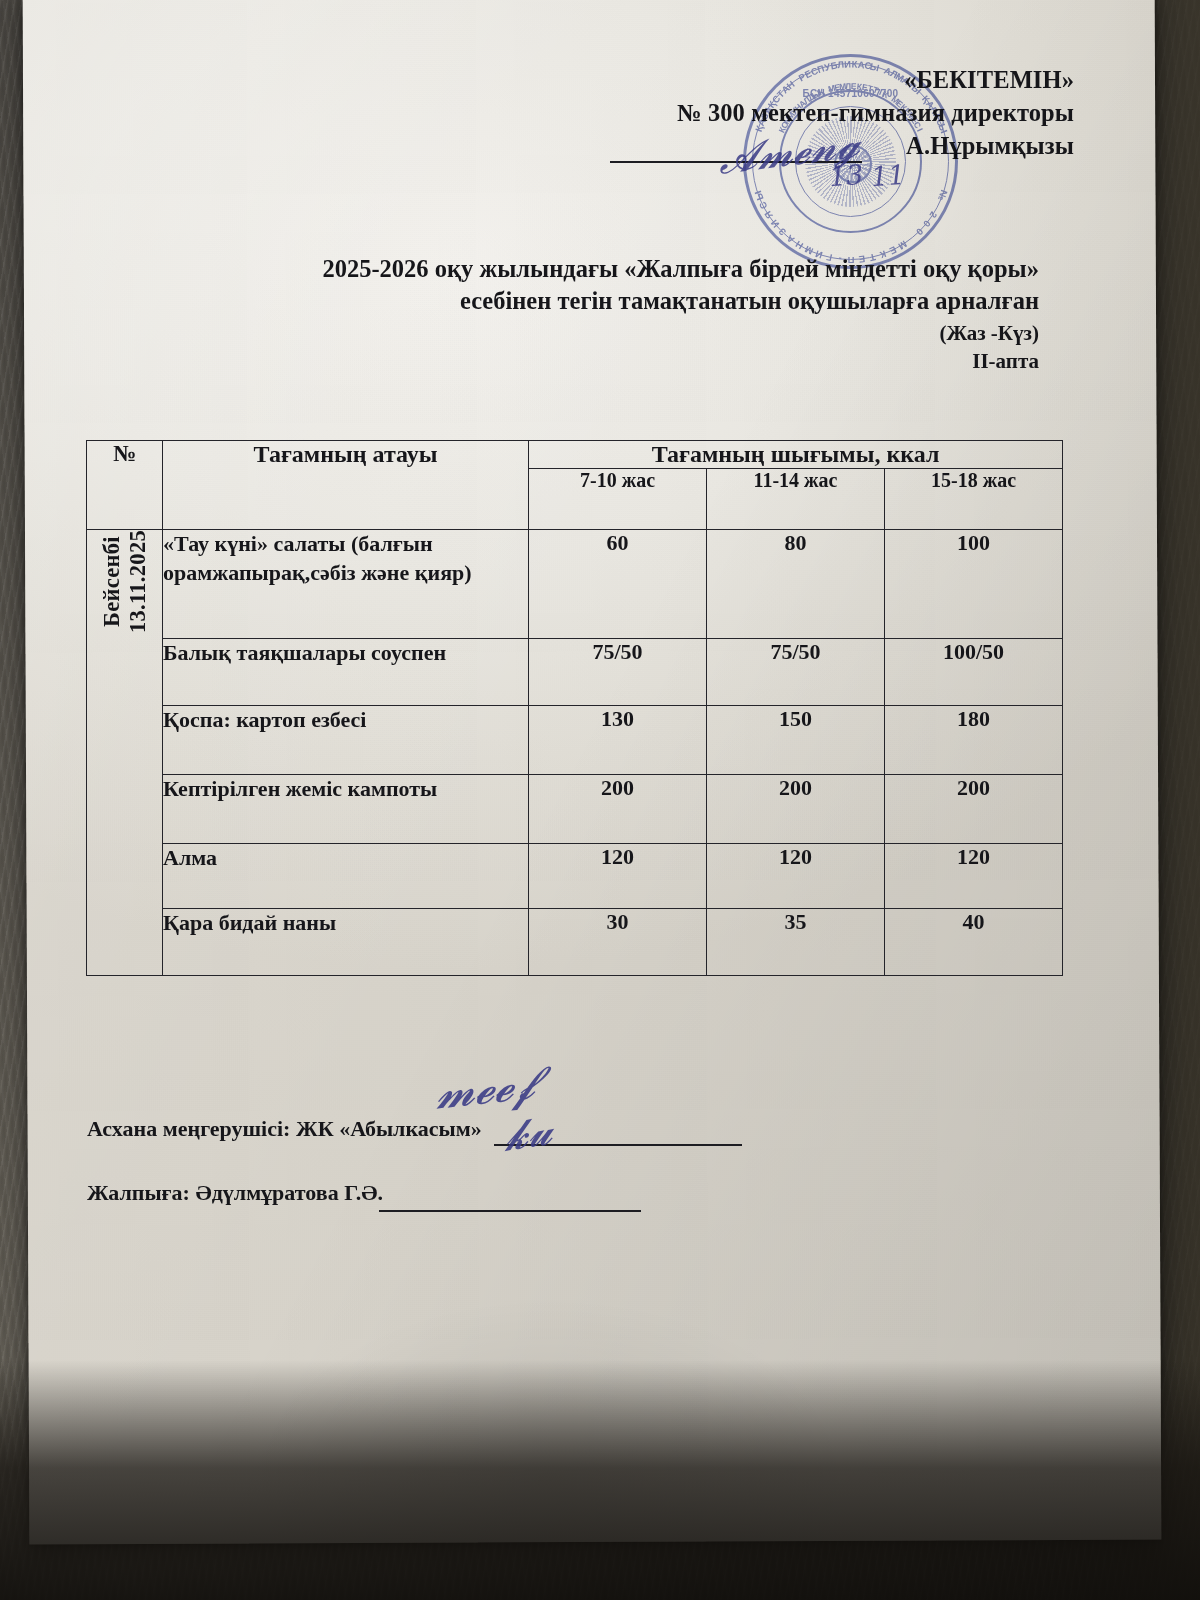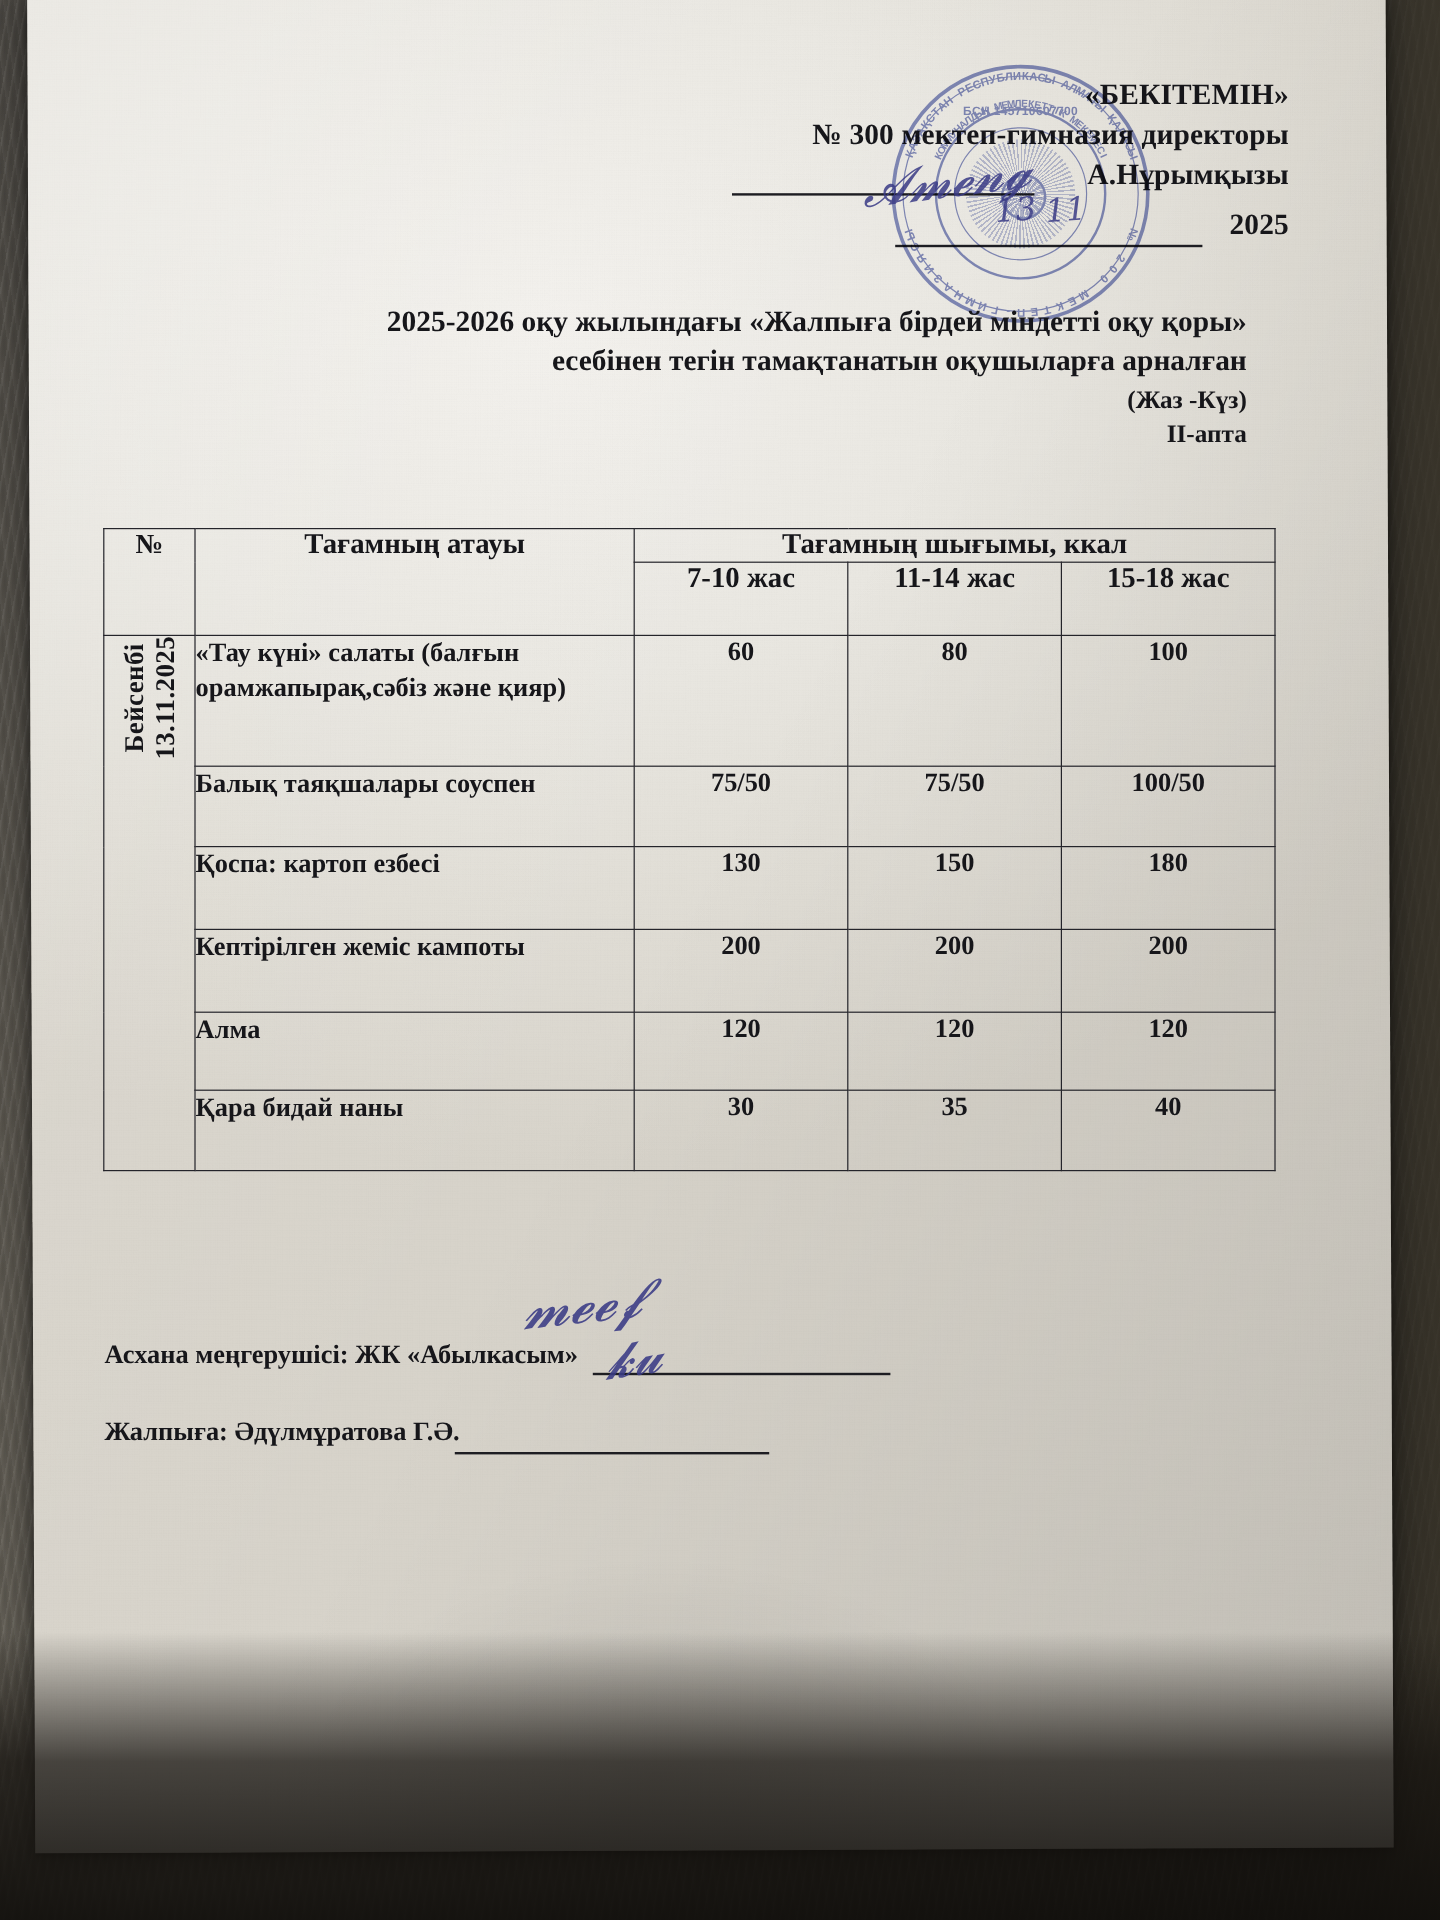--- a/index.html
+++ b/index.html
@@ -249,21 +249,21 @@
   .c-age   { width: 178px; }
 
   .hd-center {
     text-align: center;
     font-size: 24px;
     font-weight: bold;
     padding: 14px 4px 0 4px;
   }
   .hd-sub {
     text-align: center;
-    font-size: 24px;
+    font-size: 20px;
     font-weight: bold;
     height: 60px;
     vertical-align: middle;
   }
   .hd-num { font-size: 23px; }
 
   .day-cell {
     text-align: center;
     vertical-align: middle;
   }
@@ -347,24 +347,20 @@
   </div>
 
   <div id="content">
 
     <div id="approval">
       <div class="ln">«БЕКІТЕМІН»</div>
       <div class="ln">№ 300 мектеп-гимназия директоры</div>
       <div class="sig-line">
         <span class="rule"></span>
         <span class="name">А.Нұрымқызы</span>
-      </div>
-      <div class="date-line">
-        <span class="rule"></span>
-        <span class="year">2025</span>
       </div>
     </div>
 
     <div id="stamp">
       <div class="ring r1"></div>
       <div class="ring r2"></div>
       <div class="ring r3"></div>
       <div class="ring r4"></div>
       <div class="core"></div>
       <div class="bin">БСН 145710607700</div>

